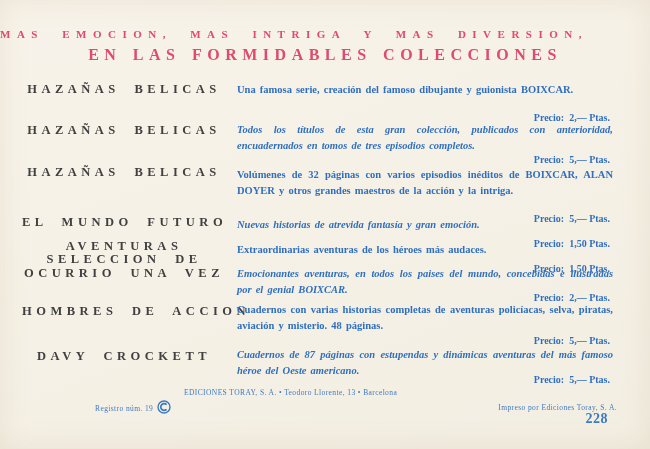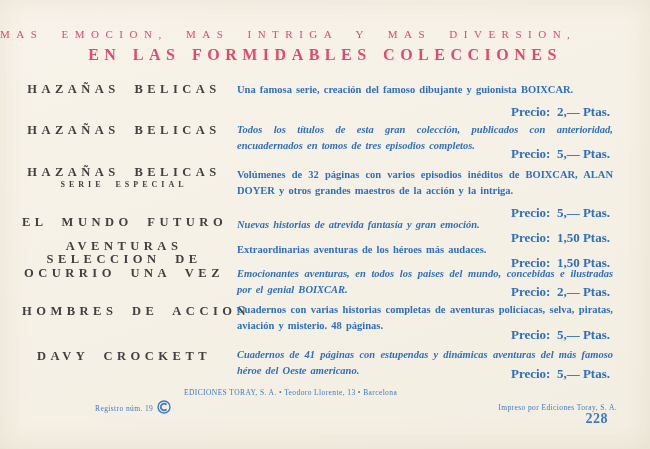--- a/index.html
+++ b/index.html
@@ -10,21 +10,21 @@
   }
   .paper{
     position:absolute;inset:0;
     background:linear-gradient(160deg,#f8f3ea 0%,#f6f1e6 45%,#f3eee2 100%);
     box-shadow:inset 0 0 28px rgba(180,160,120,.18);
   }
 
   
   .hdr1{
     position:absolute;top:28px;left:0;width:536px;text-align:center;
-    font-size:11px;font-weight:normal;letter-spacing:6.5px;word-spacing:9px;
+    font-size:11px;font-weight:bold;letter-spacing:6.5px;word-spacing:9px;
     color:#e04a6b;white-space:nowrap;
   }
   .hdr2{
     position:absolute;top:46px;left:0;width:650px;text-align:center;
     font-size:16px;font-weight:bold;letter-spacing:5.5px;word-spacing:2px;
     color:#e04a6b;white-space:nowrap;
   }
 
   
   .tcol{
@@ -44,22 +44,23 @@
   .dcol{
     position:absolute;left:237px;width:376px;
     color:#2f6fbe;font-weight:bold;font-size:10.5px;line-height:15.5px;
     text-align:justify;word-spacing:1.5px;
   }
   .dcol.it{font-style:italic;}
 
   
   .price{
     position:absolute;right:40px;
-    color:#2f6fbe;font-weight:bold;font-size:13px;
+    color:#2f6fbe;font-weight:bold;font-size:10px;
     white-space:pre;
+    margin-top:8px;
   }
 
   
   .foot{
     position:absolute;color:#3e7ac2;font-weight:normal;
     font-size:7.5px;letter-spacing:.4px;white-space:nowrap;
   }
   .logo{position:absolute;left:157px;top:400px;width:14px;height:14px;}
   .pagenum{
     position:absolute;right:42px;top:411px;
@@ -81,21 +82,20 @@
 <div class="price" style="top:104px">Precio:  2,— Ptas.</div>
 
 <div class="tcol" style="top:124px">
   <div class="tmain">HAZAÑAS BELICAS</div>
 </div>
 <div class="dcol it" style="top:122px">Todos los títulos de esta gran colección, publicados con anterioridad, encuadernados en tomos de tres episodios completos.</div>
 <div class="price" style="top:146px">Precio:  5,— Ptas.</div>
 
 <div class="tcol" style="top:166px">
   <div class="tmain">HAZAÑAS BELICAS</div>
-  <div class="tsmall">SERIE ESPECIAL</div>
 </div>
 <div class="dcol" style="top:167px">Volúmenes de 32 páginas con varios episodios inéditos de BOIXCAR, ALAN DOYER y otros grandes maestros de la acción y la intriga.</div>
 <div class="price" style="top:205px">Precio:  5,— Ptas.</div>
 
 <div class="tcol" style="top:216px">
   <div class="tmain">EL MUNDO FUTURO</div>
 </div>
 <div class="dcol it" style="top:217px">Nuevas historias de atrevida fantasía y gran emoción.</div>
 <div class="price" style="top:230px">Precio:  1,50 Ptas.</div>
 
@@ -114,21 +114,21 @@
 
 <div class="tcol" style="top:305px">
   <div class="tmain">HOMBRES DE ACCION</div>
 </div>
 <div class="dcol" style="top:302px">Cuadernos con varias historias completas de aventuras policíacas, selva, piratas, aviación y misterio.  48 páginas.</div>
 <div class="price" style="top:327px">Precio:  5,— Ptas.</div>
 
 <div class="tcol" style="top:350px">
   <div class="tmain">DAVY CROCKETT</div>
 </div>
-<div class="dcol it" style="top:347px">Cuadernos de 41 páginas con estupendas y dinámicas aventuras del más famoso héroe del Oeste americano.</div>
+<div class="dcol it" style="top:347px">Cuadernos de 87 páginas con estupendas y dinámicas aventuras del más famoso héroe del Oeste americano.</div>
 <div class="price" style="top:366px">Precio:  5,— Ptas.</div>
 
 <div class="foot" style="left:95px;top:404px">Registro núm. 19</div>
 <span class="logo">
   <svg width="14" height="14" viewBox="0 0 14 14">
     <circle cx="7" cy="7" r="6" fill="none" stroke="#3e7ac2" stroke-width="1.4"></circle>
     <path d="M 9.6 4.6 A 3.4 3.4 0 1 0 9.6 9.4" fill="none" stroke="#3e7ac2" stroke-width="1.7"></path>
   </svg>
 </span>
 <div class="foot" style="left:184px;top:388px">EDICIONES TORAY, S. A.  •  Teodoro Llorente, 13  •  Barcelona</div>

